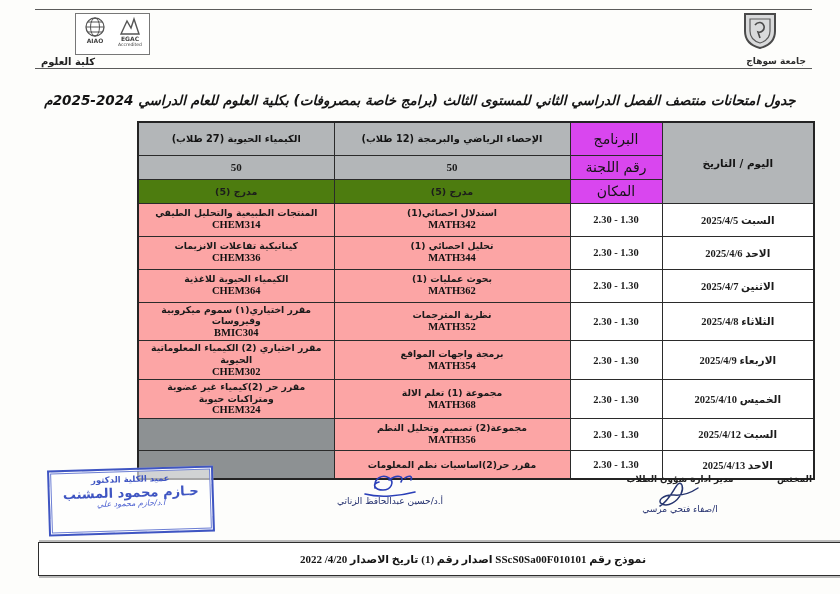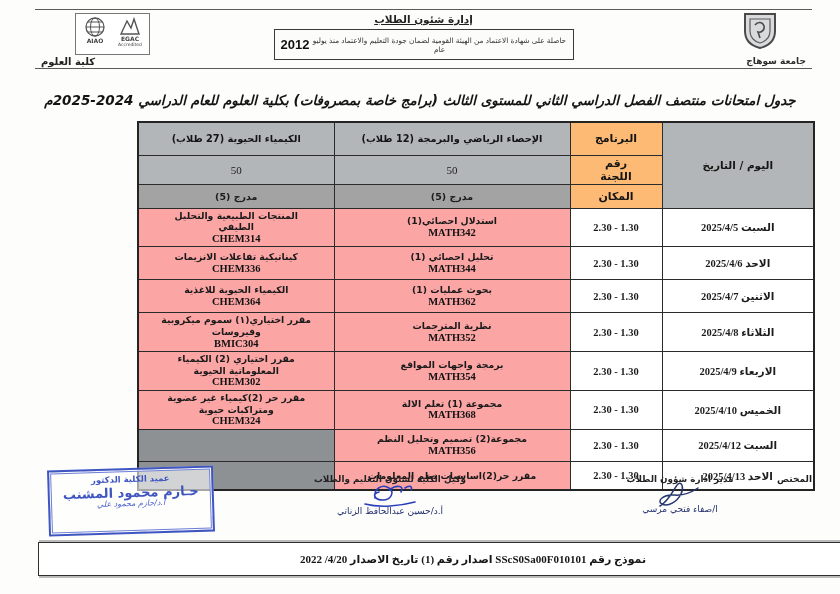--- a/index.html
+++ b/index.html
@@ -23,28 +23,28 @@
   .fac-name{position:absolute;left:0;bottom:1px;font-size:10px;font-weight:bold;color:#222;text-align:center;}
 
   
   .doc-title{position:absolute;top:92px;left:0;width:100%;text-align:center;direction:rtl;
              font-size:13.5px;font-weight:bold;color:#141414;font-style:italic;}
 
   
   table.exam{position:absolute;left:137px;top:121px;border-collapse:collapse;direction:rtl;
              table-layout:fixed;width:676px;background:#fff;}
   table.exam{border:2.2px solid #242424;}
-  table.exam th,table.exam td{border:1.6px solid #2b2b2b;padding:1px 18px;text-align:center;vertical-align:middle;overflow:hidden;}
+  table.exam th,table.exam td{border:1.6px solid #2b2b2b;padding:1px 4px;text-align:center;vertical-align:middle;overflow:hidden;}
   .col-daydate{width:152px;}.col-label{width:92px;}.col-stat{width:236px;}.col-chem{width:196px;}
   .hdr{background:#b3b6b8;font-weight:bold;color:#141414;}
   .hdr-prog{font-size:9.8px;}
   .hdr-daydate{font-size:10.5px;}
-  .hdr-label{font-size:11px;background:#fdba74;font-weight:bold;}
-  .committee{font-family:"Liberation Serif",serif;font-weight:normal;font-size:11px;background:#b3b6b8;}
-  .place{font-size:9.5px;font-weight:bold;background:#a3a3a3;}
+  .hdr-label{font-size:14px;background:#d946ef;font-weight:normal;}
+  .committee{font-family:"Liberation Serif",serif;font-weight:bold;font-size:11px;background:#b3b6b8;}
+  .place{font-size:9.5px;font-weight:bold;background:#4d7c0f;}
   tr.hrow1{height:33px;}tr.hrow2{height:24px;}tr.hrow3{height:24px;}
   tr.drow{height:33px;}tr.drow6{height:38px;}tr.drow7{height:32px;}tr.drow8{height:29px;}
   td.daydate{font-family:"Liberation Serif","DejaVu Sans",serif;font-weight:bold;font-size:10.5px;background:#fff;}
   td.time{font-family:"Liberation Serif",serif;font-weight:bold;font-size:10.5px;direction:ltr;background:#fff;}
   td.course{background:#fca5a5;}
   .course-name{font-size:9.3px;font-weight:bold;color:#1a1a1a;line-height:1.25;}
   .course-code{font-family:"Liberation Serif",serif;font-weight:bold;font-size:10.5px;color:#111;line-height:1.2;}
   td.shaded{background:#8d9193;}
 
   
@@ -81,27 +81,20 @@
 
     <div class="uni-block">
       <svg class="uni-shield" width="36" height="38" viewBox="0 0 36 38">
         <path d="M3 3 H33 V20 C33 30 26 35 18 37 C10 35 3 30 3 20 Z" fill="#d9dadb" stroke="#4a4a4a" stroke-width="2"></path>
         <path d="M8 8 H28 V20 C28 27 23 30.5 18 32 C13 30.5 8 27 8 20 Z" fill="none" stroke="#5a5a5a" stroke-width="1.2"></path>
         <path d="M13 14 c3 -4 8 -3 9 1 c1 4 -3 7 -6 6 l2 6" fill="none" stroke="#4a4a4a" stroke-width="1.6"></path>
       </svg>
       <div class="uni-name">جامعة سوهاج</div>
     </div>
 
-    <div class="center-block">
-      <div class="admin-title">إدارة شئون الطلاب</div>
-      <div class="accred-box">
-        <span>حاصلة على شهادة الاعتماد من الهيئة القومية لضمان جودة التعليم والاعتماد منذ يوليو عام</span>
-        <span class="accred-year">2012</span>
-      </div>
-    </div>
 
     <div class="fac-block">
       <div class="logo-box">
         <div class="mini-logo">
           <svg width="22" height="20" viewBox="0 0 22 20">
             <path d="M2 18 L8 5 L12 12 L15 3 L20 18 Z" fill="none" stroke="#555" stroke-width="1.4"></path>
           </svg>
           <span style="font-weight:bold;font-size:6px;">EGAC</span>
           <span>Accredited</span>
         </div>
@@ -252,21 +245,20 @@
 
     <div class="sig-block sig-director">
       <div class="sig-title">مدير ادارة شؤون الطلاب</div>
       <svg class="sig-svg" width="80" height="30" viewBox="0 0 80 30">
         <path d="M20 26 C30 20 34 8 38 4 C42 1 44 8 41 14 C37 22 28 27 22 24 C16 21 24 14 34 15 C44 16 52 12 58 8" fill="none" stroke="#26356f" stroke-width="1.5" stroke-linecap="round"></path>
       </svg>
       <div class="sig-name">ا/صفاء فتحي مرسي</div>
     </div>
 
     <div class="sig-block sig-vicedean">
-      <div class="sig-title">وكيل الكلية لشئون التعليم والطلاب</div>
       <svg class="sig-svg" width="90" height="32" viewBox="0 0 90 32">
         <path d="M30 18 C28 8 38 4 44 8 C50 12 46 20 38 20 C30 20 26 14 34 12 M44 10 C52 4 60 6 56 12 M60 8 c4 -3 8 -2 6 2 M20 24 C35 28 55 26 70 22" fill="none" stroke="#2a3fb8" stroke-width="1.6" stroke-linecap="round"></path>
       </svg>
       <div class="sig-name">أ.د/حسين عبدالحافظ الزناتي</div>
     </div>
 
     <div class="stamp">
       <div class="stamp-line1">عميد الكلية الدكتور</div>
       <div class="stamp-line2">حـازم محمود المشنب</div>
       <div class="stamp-sig">أ.د/حازم محمود علي</div>

